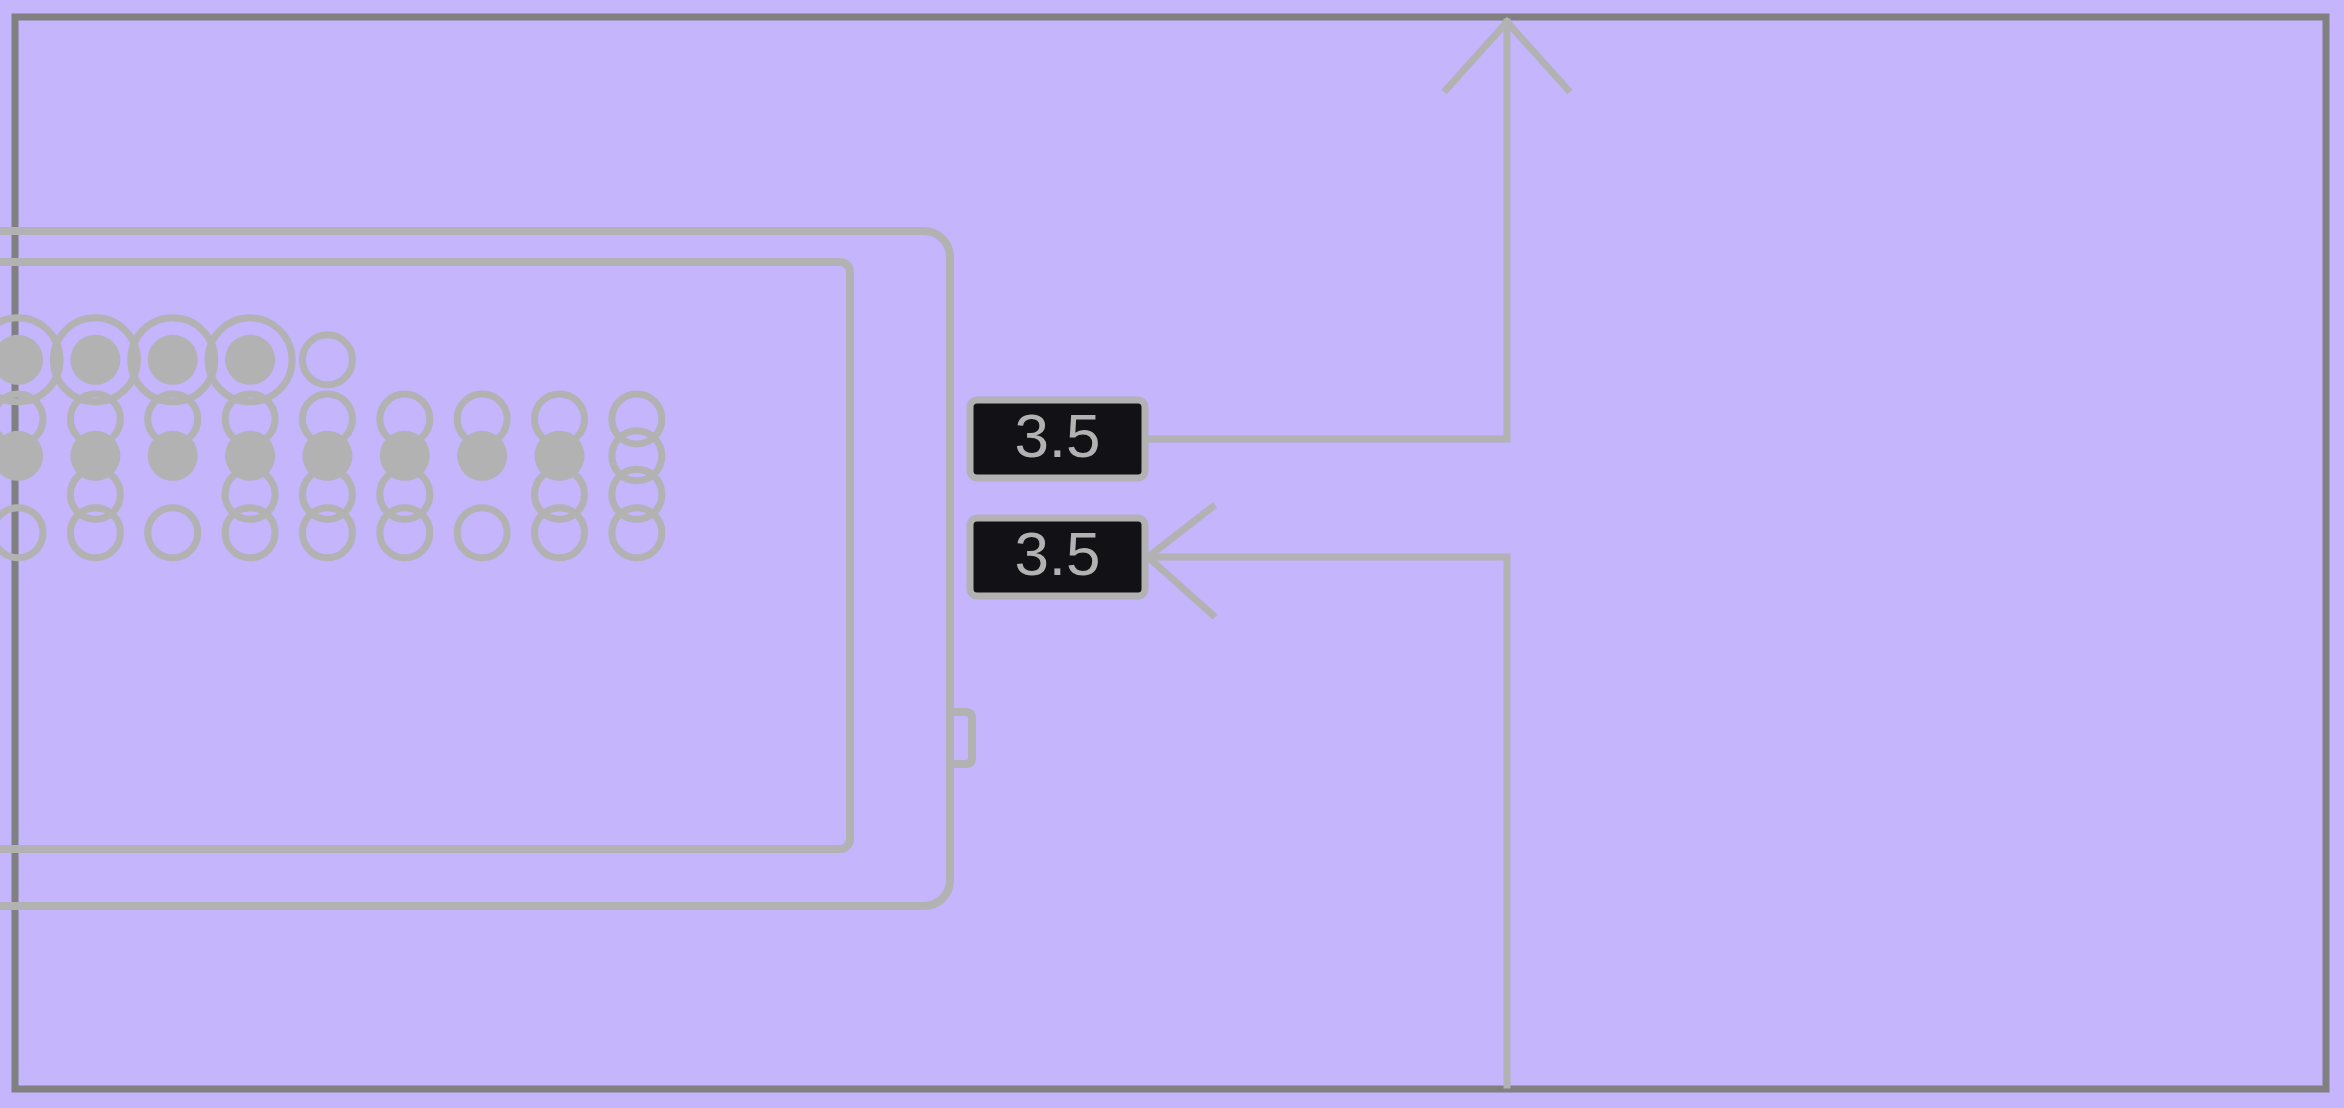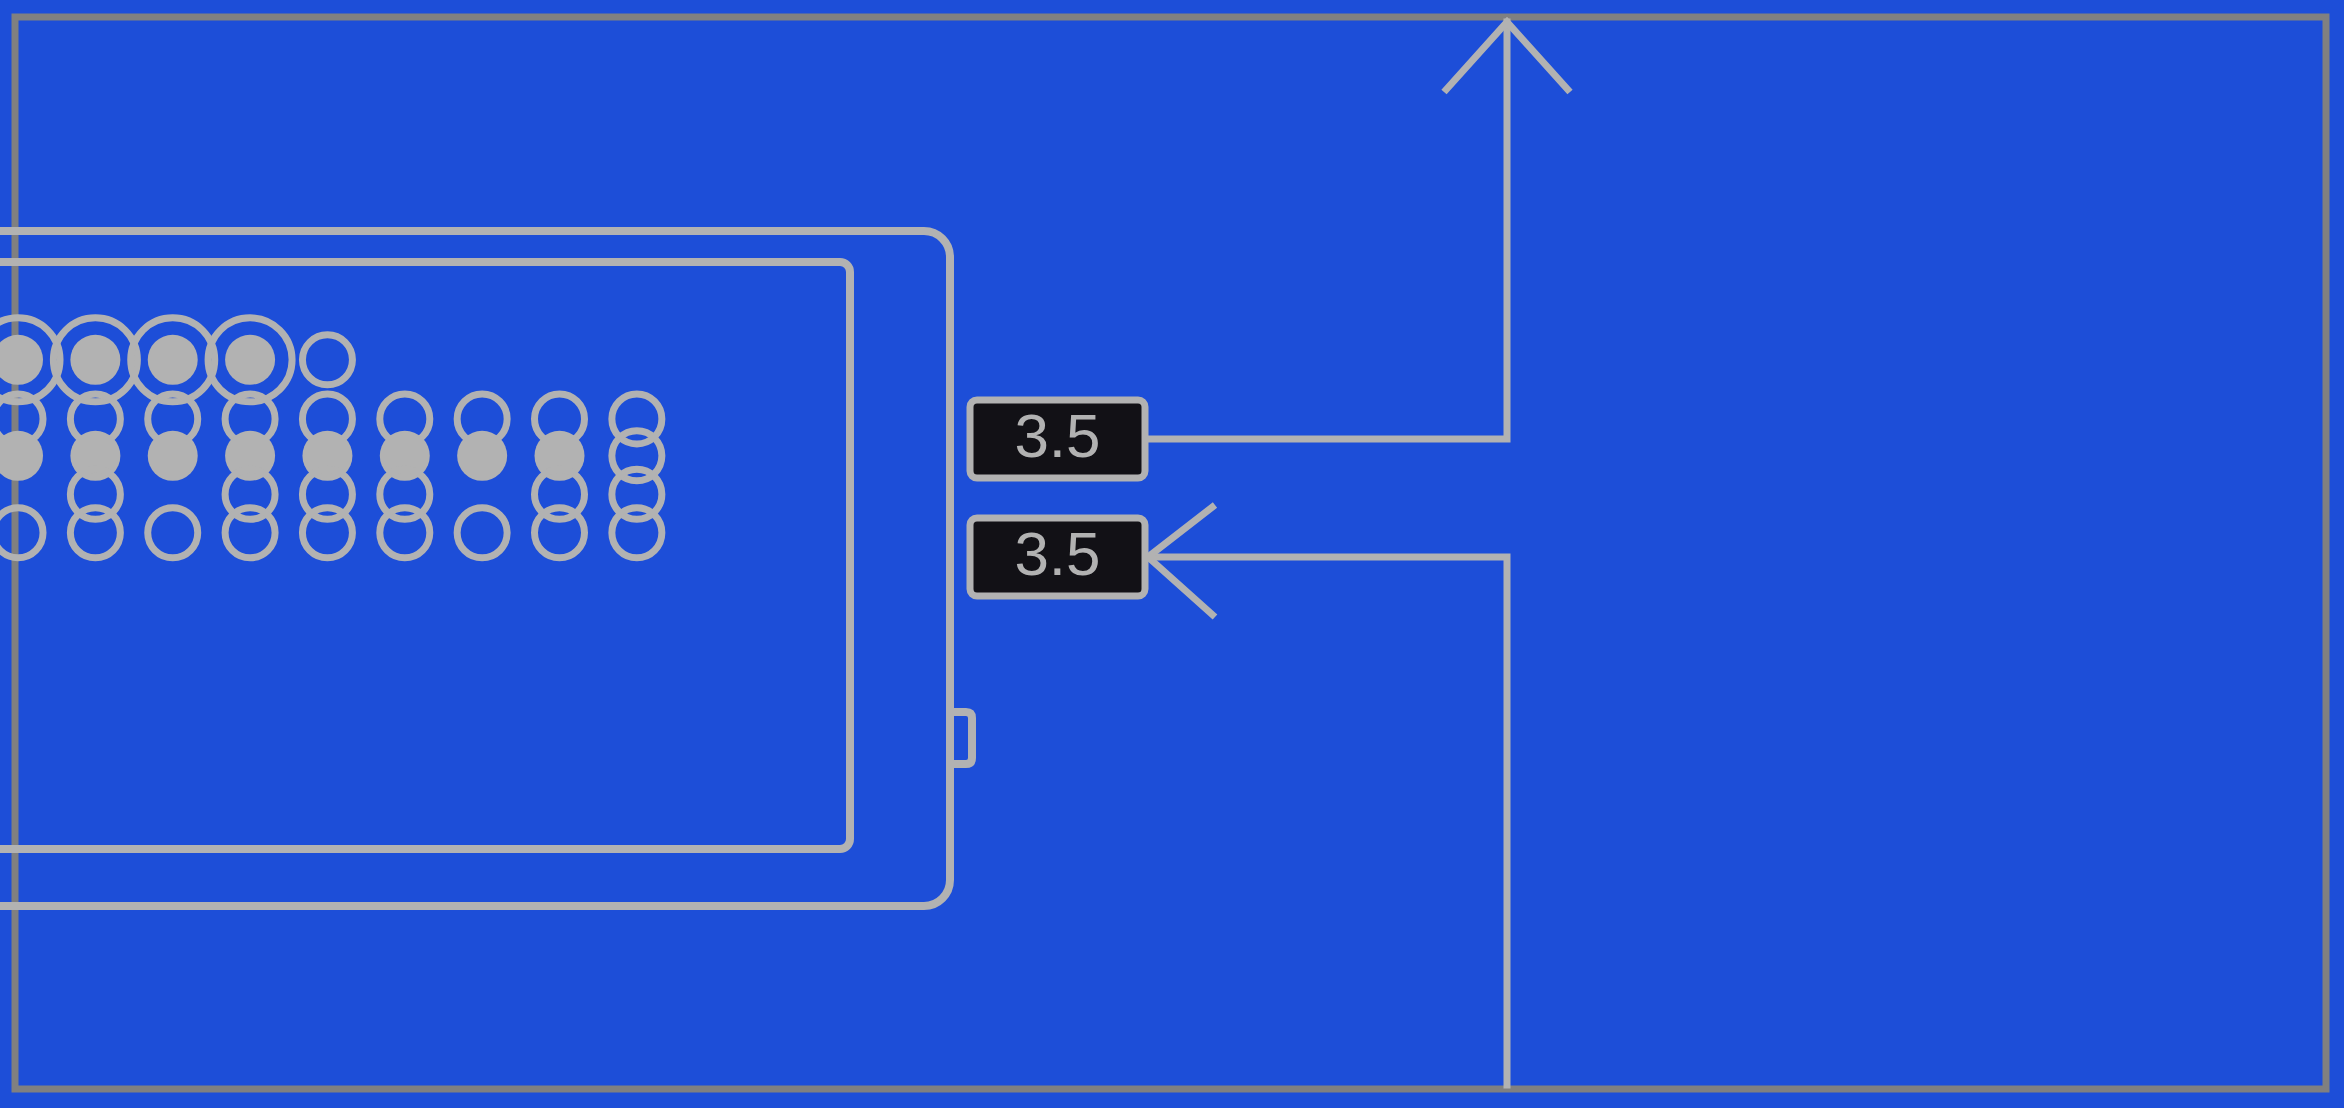--- a/index.html
+++ b/index.html
@@ -5,21 +5,21 @@
 <style>
   html, body {
     margin: 0;
     padding: 0;
     background: #0f0e13;
   }
   #stage {
     position: relative;
     width: 2344px;
     height: 1108px;
-    background: #1d4ed8;
+    background: #c4b5fd;
     font-family: "Liberation Sans", sans-serif;
     overflow: hidden;
   }
   #stage svg.layer {
     position: absolute;
     top: 0;
     left: 0;
     width: 2344px;
     height: 1108px;
     display: block;

